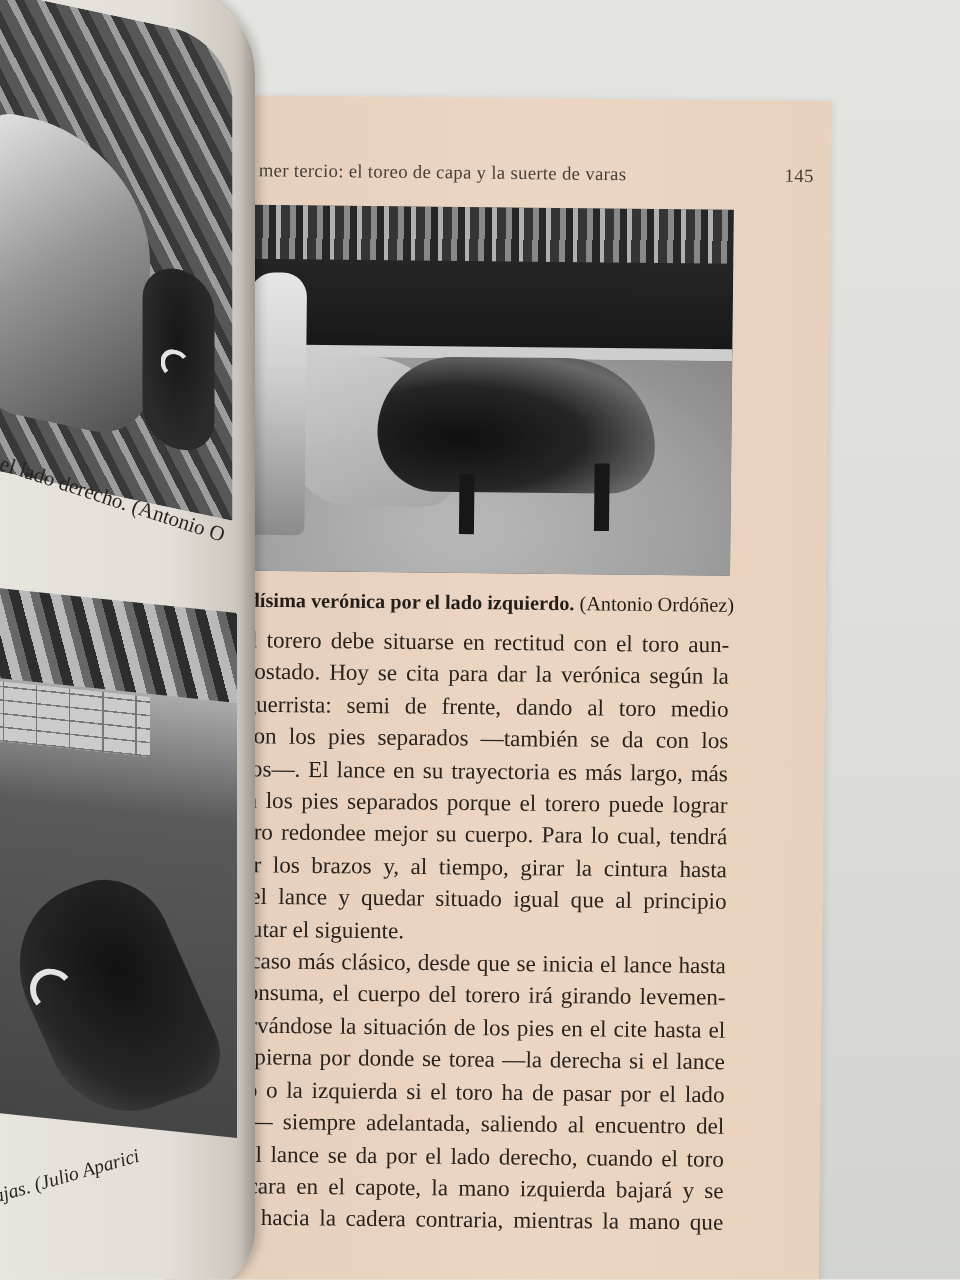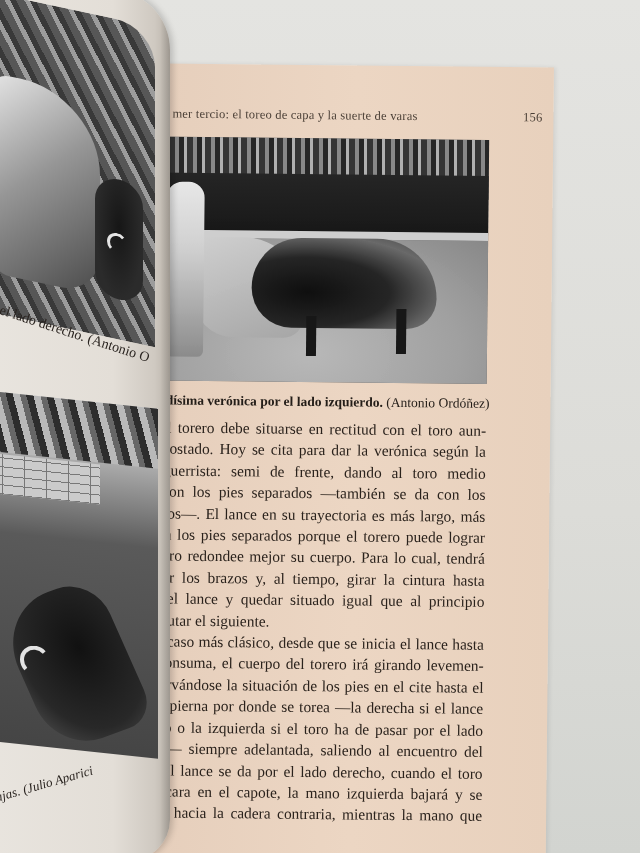--- a/index.html
+++ b/index.html
@@ -149,21 +149,21 @@
   }
 </style>
 </head>
 <body>
 
 <div class="scene">
 
   <div class="right-page">
     <div class="running-head">
       <span>mer tercio: el toreo de capa y la suerte de varas</span>
-      <span>156</span>
+      <span>145</span>
     </div>
 
     <div class="photo-main">
       <div class="stands"></div>
       <div class="barrier"></div>
       <div class="rail"></div>
       <div class="sand"></div>
       <div class="cape"></div>
       <div class="torero"></div>
       <div class="bull"></div>

